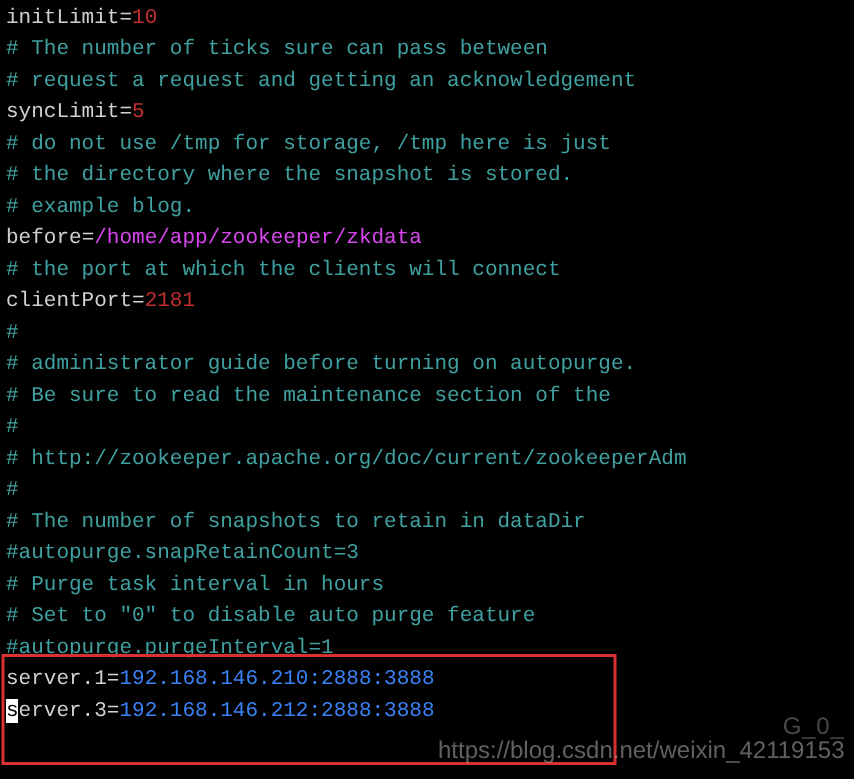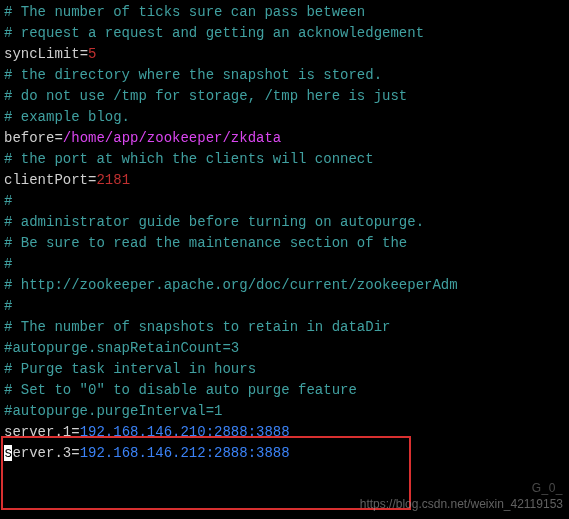--- a/index.html
+++ b/index.html
@@ -28,44 +28,45 @@
   top: 436px;
   width: 410px;
   height: 74px;
   pointer-events: none;
 }
 .watermark {
   position: absolute;
   right: 6px;
   bottom: 6px;
   color: #a0a0a0;
-  font-size: 12px;
+  font-size: 16px;
   font-family: sans-serif;
   opacity: 0.6;
 }
 .watermark-line2 {
   position: absolute;
   right: 6px;
   bottom: 22px;
   color: #a0a0a0;
-  font-size: 12px;
+  font-size: 16px;
   font-family: sans-serif;
   opacity: 0.45;
   letter-spacing: 0.5px;
 }
 </style>
 </head>
 <body>
 
 <div>
+<div class="line"><span class="key">initLimit</span><span class="eq">=</span><span class="val-num">10</span></div>
 <div class="line"># The number of ticks sure can pass between</div>
 <div class="line"># request a request and getting an acknowledgement</div>
 <div class="line"><span class="key">syncLimit</span><span class="eq">=</span><span class="val-num">5</span></div>
+<div class="line"># do not use /tmp for storage, /tmp here is just</div>
 <div class="line"># the directory where the snapshot is stored.</div>
-<div class="line"># do not use /tmp for storage, /tmp here is just</div>
 <div class="line"># example blog.</div>
 <div class="line"><span class="key">before</span><span class="eq">=</span><span class="val-path">/home/app/zookeeper/zkdata</span></div>
 <div class="line"></div>
 <div class="line"># the port at which the clients will connect</div>
 <div class="line"><span class="key">clientPort</span><span class="eq">=</span><span class="val-num">2181</span></div>
 <div class="line">#</div>
 <div class="line"># administrator guide before turning on autopurge.</div>
 <div class="line"># Be sure to read the maintenance section of the</div>
 <div class="line">#</div>
 <div class="line"># http://zookeeper.apache.org/doc/current/zookeeperAdm</div>

